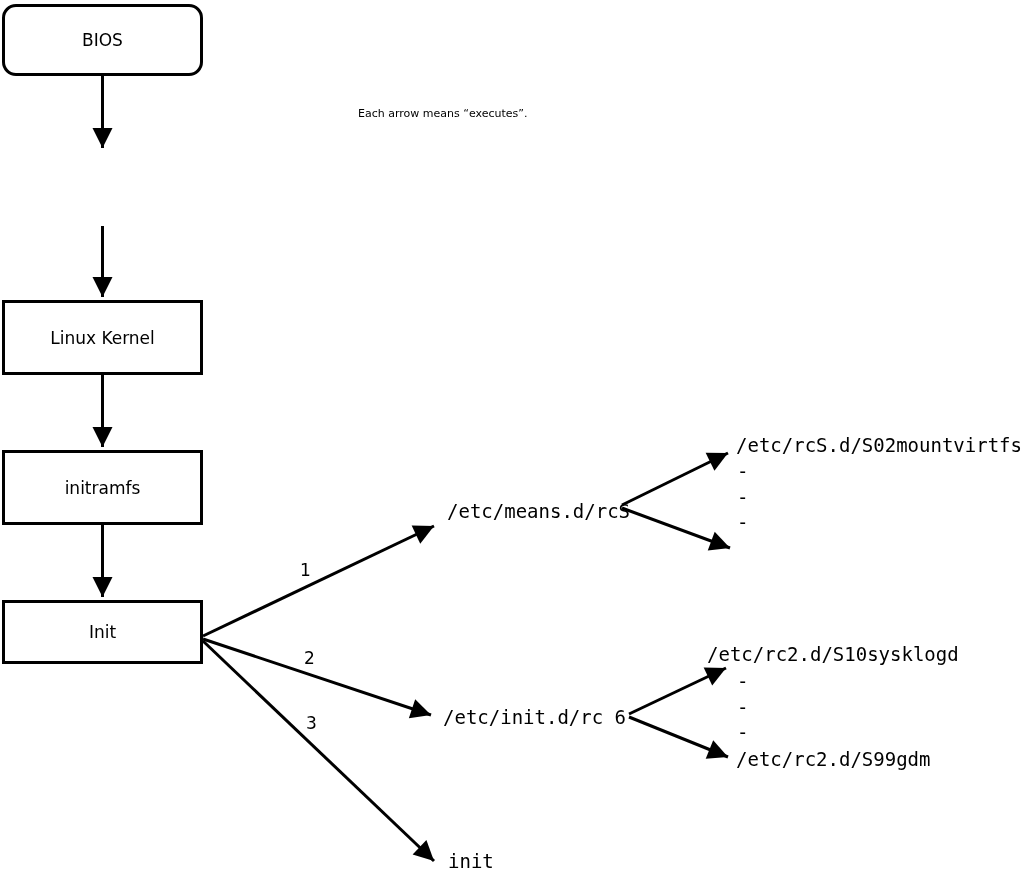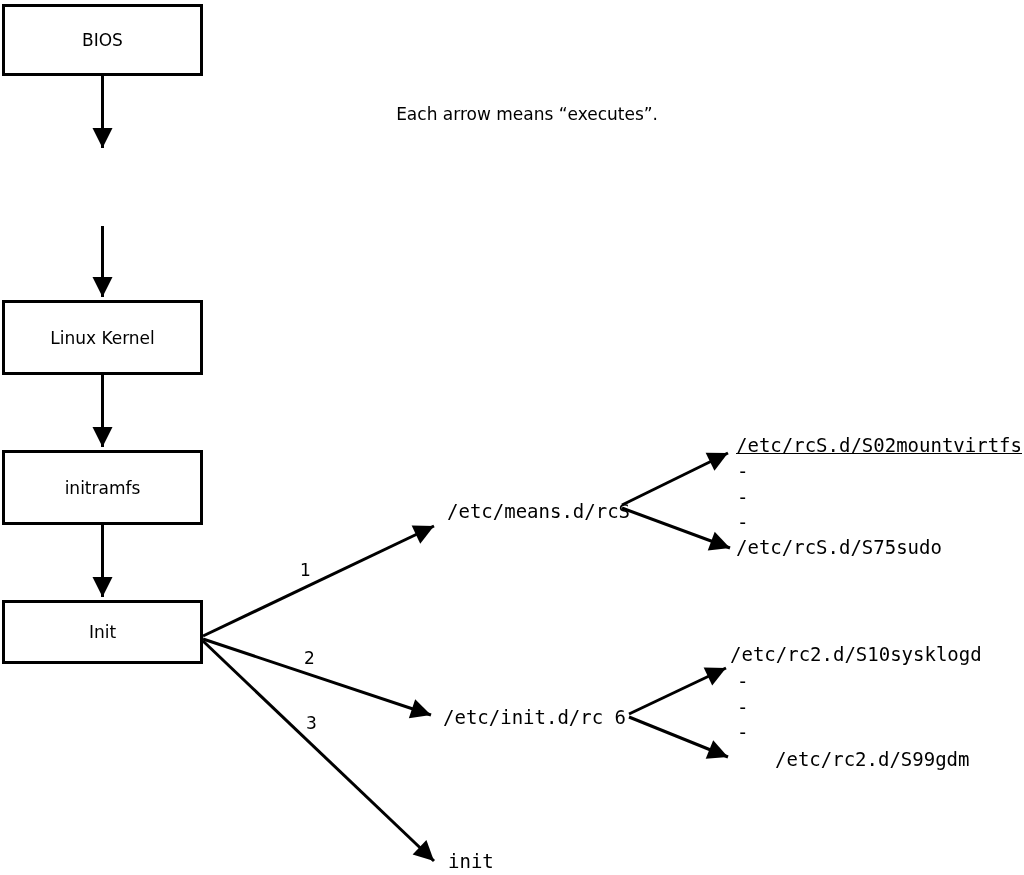--- a/index.html
+++ b/index.html
@@ -13,21 +13,21 @@
   .arrow-layer line { stroke:var(--line); stroke-width:3; }
   .arrow-layer .ah { fill:var(--line); stroke:none; }
   .flowbox {
     position:absolute; left:2px; width:201px; box-sizing:border-box;
     border:3px solid var(--line); background:var(--fill);
     display:flex; align-items:center; justify-content:center;
     font-size:17px;
   }
   .caption {
     position:absolute; left:358px; top:103px; width:300px;
-    font-size:17px; line-height:22px; white-space:nowrap;text-align:right;
+    font-size:11px; line-height:22px; white-space:nowrap;
   }
   .branch-num {
     position:absolute; font-size:17px; line-height:22px;
   }
   .mono {
     position:absolute; font-family:"DejaVu Sans Mono", monospace;
     font-size:19px; line-height:22px; white-space:pre;
   }
 </style>
 </head>
@@ -51,48 +51,47 @@
     <line x1="203" y1="639" x2="431" y2="715" marker-end="url(#ah)"></line>
     <line x1="203" y1="641" x2="434" y2="861" marker-end="url(#ah)"></line>
 
     <line x1="622" y1="505" x2="728" y2="453" marker-end="url(#ah)"></line>
     <line x1="622" y1="508" x2="730" y2="548" marker-end="url(#ah)"></line>
 
     <line x1="629" y1="714" x2="726" y2="668" marker-end="url(#ah)"></line>
     <line x1="629" y1="717" x2="728" y2="757" marker-end="url(#ah)"></line>
   </svg>
 
-  <div class="flowbox" style="top:4px;height:72px;">
+  <div class="flowbox" style="top:4px;height:72px;border-radius:14px;">
     <span>BIOS</span>
   </div>
   <div class="flowbox" style="top:450px;height:75px;">
     <span>initramfs</span>
   </div>
   <div class="flowbox" style="top:300px;height:75px;">
     <span>Linux Kernel</span>
   </div>
   <div class="flowbox" style="top:600px;height:64px;">
     <span>Init</span>
   </div>
 
   <div class="caption">Each arrow means “executes”.</div>
 
   <div class="branch-num" style="left:300px;top:559px;">1</div>
   <div class="branch-num" style="left:304px;top:647px;">2</div>
   <div class="branch-num" style="left:306px;top:712px;">3</div>
 
   <div class="mono" style="left:447px;top:500px;">/etc/means.d/rcS</div>
-  <div class="mono" style="left:736px;top:434px;text-decoration:underline;">/etc/rcS.d/S02mountvirtfs</div>
+  <div class="mono" style="left:736px;top:434px;">/etc/rcS.d/S02mountvirtfs</div>
   <div class="mono" style="left:737px;top:460px;">-</div>
   <div class="mono" style="left:737px;top:486px;">-</div>
   <div class="mono" style="left:737px;top:511px;">-</div>
-  <div class="mono" style="left:736px;top:536px;">/etc/rcS.d/S75sudo</div>
 
   <div class="mono" style="left:443px;top:706px;">/etc/init.d/rc 6</div>
-  <div class="mono" style="left:730px;top:643px;">/etc/rc2.d/S10sysklogd</div>
+  <div class="mono" style="left:707px;top:643px;">/etc/rc2.d/S10sysklogd</div>
   <div class="mono" style="left:737px;top:670px;">-</div>
   <div class="mono" style="left:737px;top:696px;">-</div>
   <div class="mono" style="left:737px;top:721px;">-</div>
-  <div class="mono" style="left:736px;top:748px;margin-left:39px;">/etc/rc2.d/S99gdm</div>
+  <div class="mono" style="left:736px;top:748px;">/etc/rc2.d/S99gdm</div>
 
   <div class="mono" style="left:448px;top:850px;">init</div>
 
 </div>
 
 </body></html>

